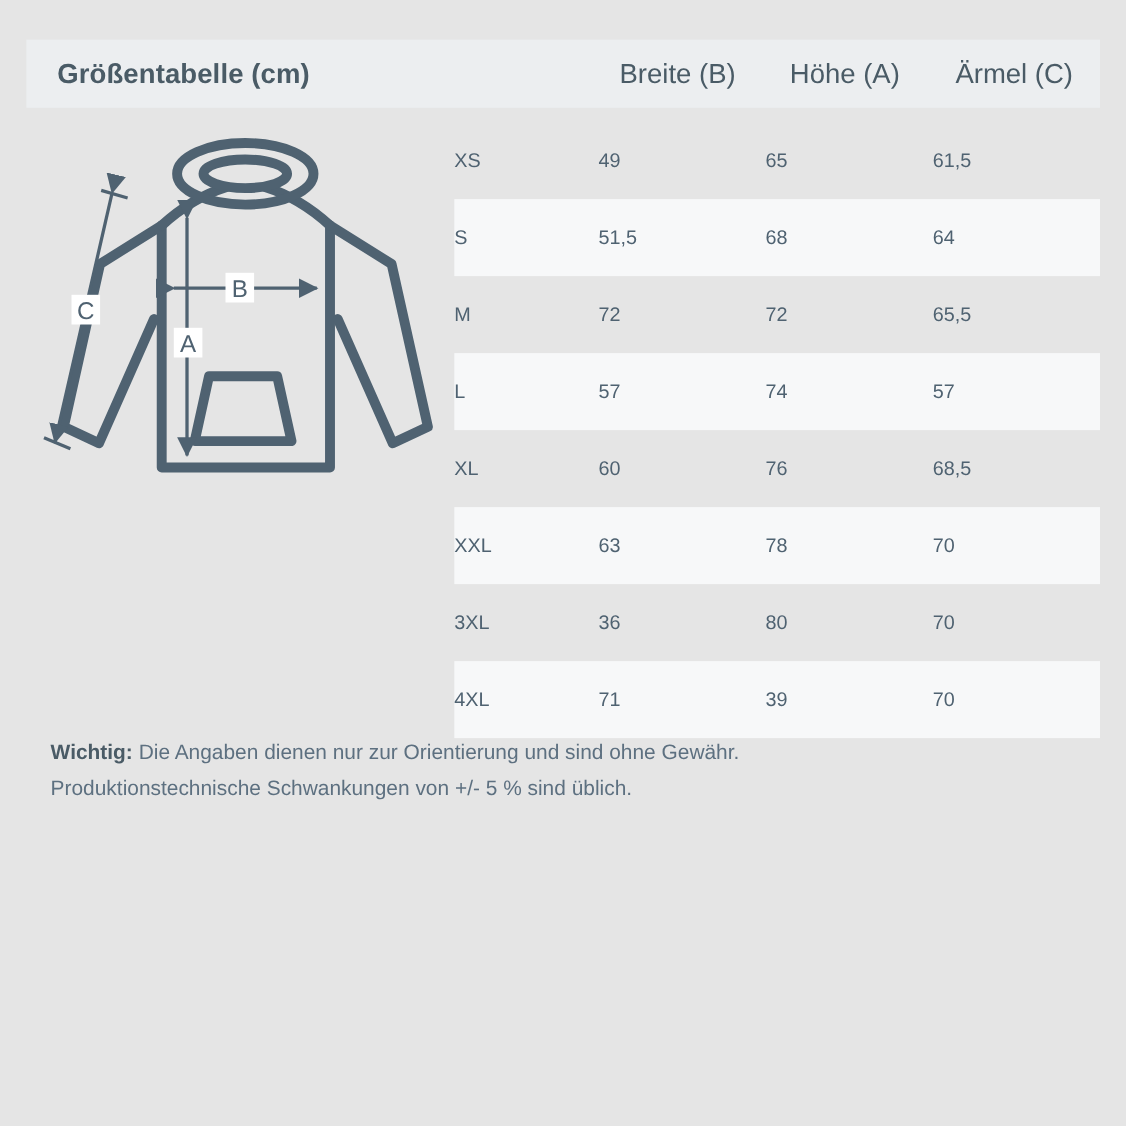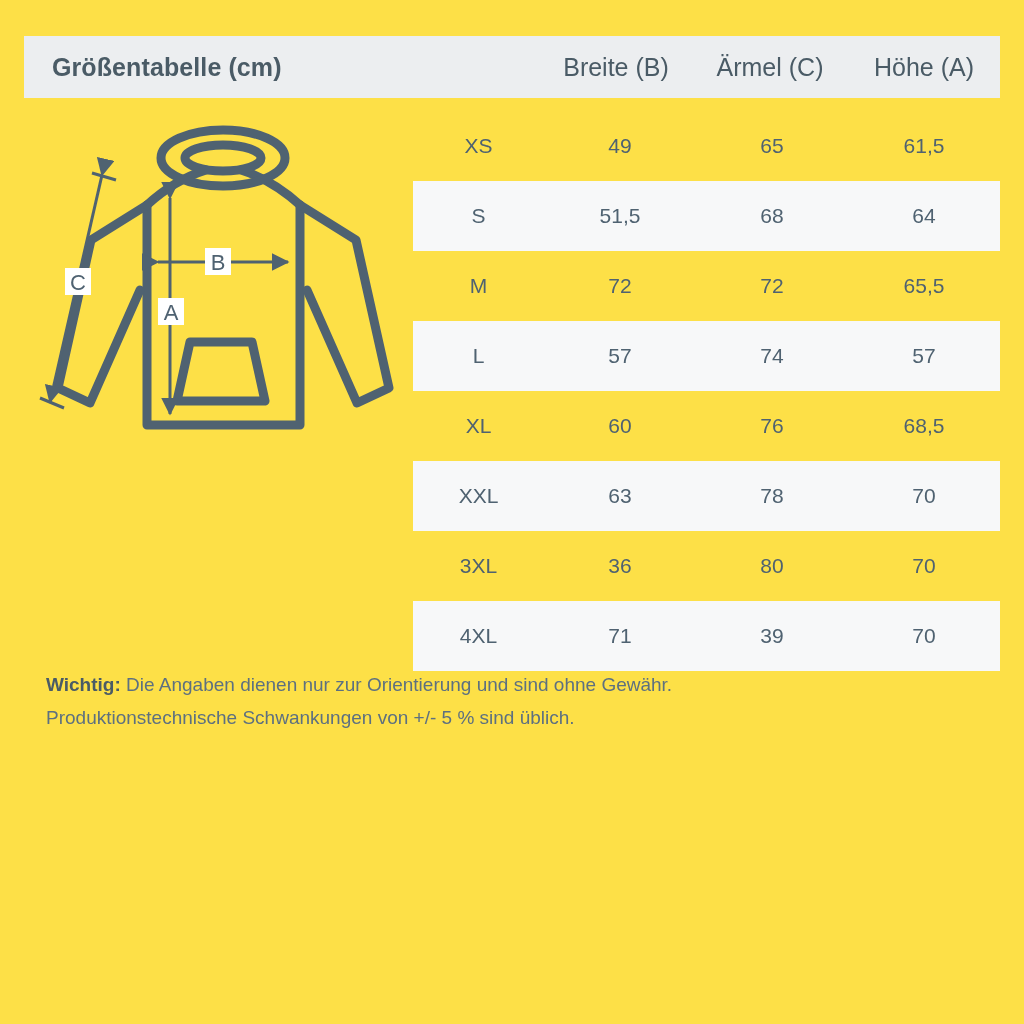--- a/index.html
+++ b/index.html
@@ -8,21 +8,21 @@
     width: 1024px;
     height: 1024px;
     background: #ffffff;
     font-family: "Liberation Sans", sans-serif;
   }
 
   .page {
     position: relative;
     width: 1024px;
     height: 1024px;
-    background: #fde047;
+    background: #e5e5e5;
     overflow: hidden;
   }
 
   
   .header-row {
     position: absolute;
     left: 24px;
     top: 36px;
     width: 976px;
     height: 62px;
@@ -59,22 +59,22 @@
   }
 
   .row {
     display: flex;
     align-items: center;
     height: 70px;
   }
   .row.alt { background: #f7f8f9; }
 
   .cell {
-    text-align: center;
-    font-size: 21px;
+    text-align: left;
+    font-size: 18px;
     color: #4f6271;
   }
   .c-size  { flex: 0 0 131px; }
   .c-width { flex: 0 0 152px; }
   .c-height{ flex: 0 0 152px; }
   .c-sleeve{ flex: 0 0 152px; }
 
   
   .illustration {
     position: absolute;
@@ -96,22 +96,22 @@
   }
 </style>
 </head>
 <body>
 
 <div class="page">
 
   <div class="header-row">
     <div class="header-title">Größentabelle (cm)</div>
     <div class="header-col">Breite (B)</div>
+    <div class="header-col">Höhe (A)</div>
     <div class="header-col wide">Ärmel (C)</div>
-    <div class="header-col">Höhe (A)</div>
   </div>
 
   <div class="table">
 
     <div class="row">
       <div class="cell c-size">XS</div>
       <div class="cell c-width">49</div>
       <div class="cell c-height">65</div>
       <div class="cell c-sleeve">61,5</div>
     </div>

